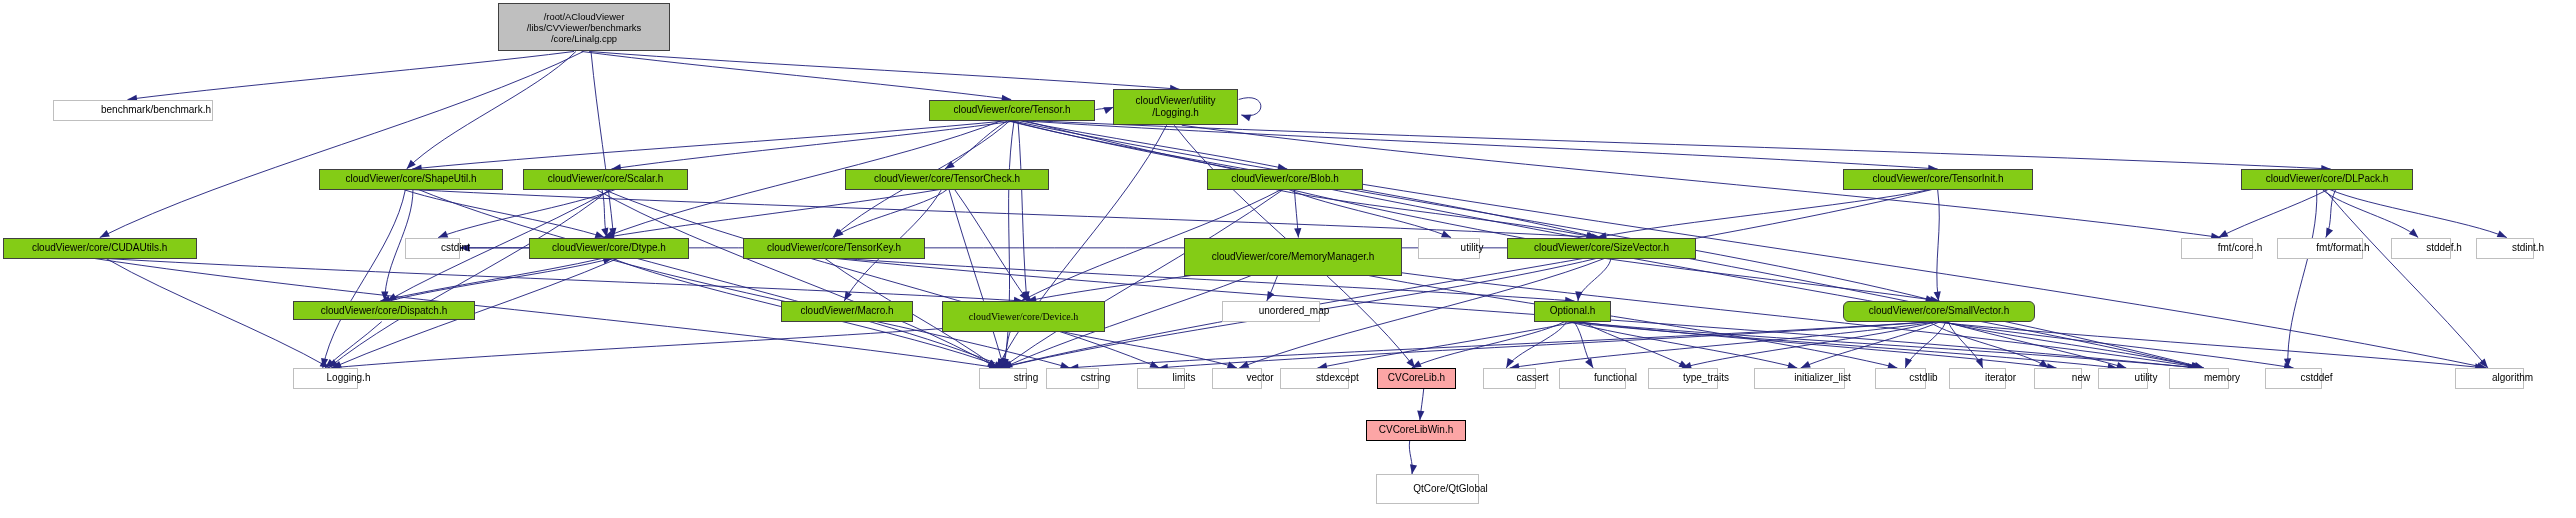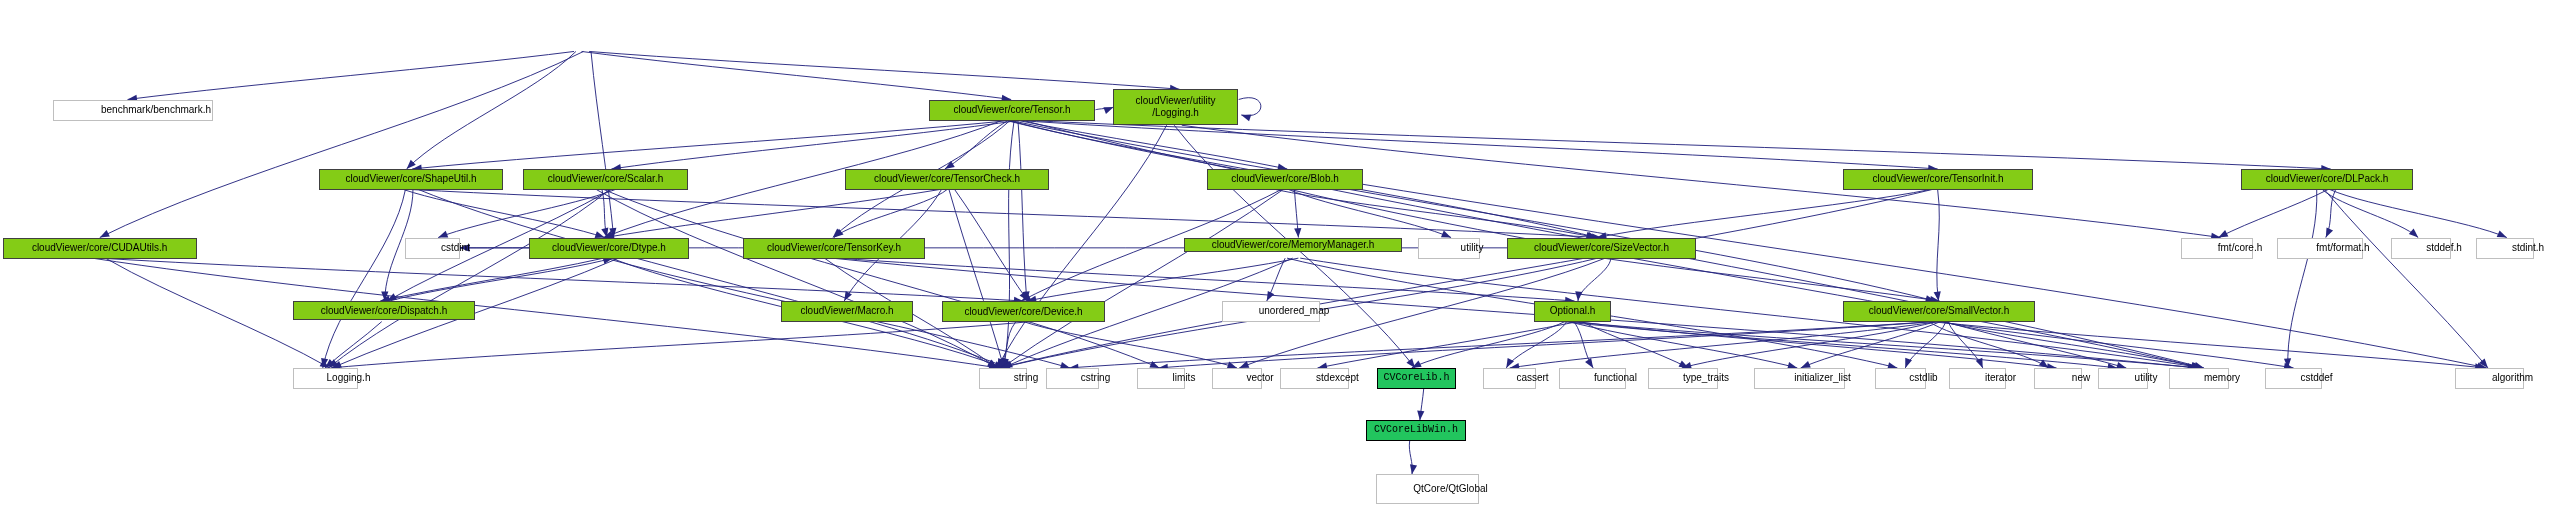--- a/index.html
+++ b/index.html
@@ -4,21 +4,21 @@
 <style>
   html,body{margin:0;padding:0;background:#ffffff;}
   body{width:2576px;height:518px;overflow:hidden;font-family:"Liberation Sans",sans-serif;}
   #graph{position:absolute;left:0;top:0;width:2576px;height:518px;}
   .node-box{position:absolute;box-sizing:border-box;display:flex;align-items:center;justify-content:center;
             text-align:center;font-family:"Liberation Sans",sans-serif;font-size:10px;color:#000;
             line-height:1.18;white-space:pre-line;}
   .n-ext{background:#ffffff;border:0.9px solid #bfbfbf;padding-left:46px;}
   .n-int{background:#84cc16;border:1.2px solid #404040;}
   .n-root{background:#bfbfbf;border:1.2px solid #404040;}
-  .n-hdr{background:#22c55e;border:1.2px solid #000000;font-family:Liberation Mono, monospace;}
+  .n-hdr{background:#fca5a5;border:1.2px solid #000000;}
   svg{position:absolute;left:0;top:0;}
   .edge{fill:none;stroke:#26267f;stroke-width:1.1px;}
   .ahead{fill:#26267f;}
 </style>
 </head>
 <body>
 
 <div id="graph">
     <svg width="2576" height="518" viewBox="0 0 3003 604">
       <path class="edge" d="M 669 60 C 513.835 79.6, 303.565 96.4, 148.4 116"></path>
@@ -225,47 +225,50 @@
       <polygon points="2478.96,429 2467.2345313916585,430.0739580600717 2469.5025695318172,421.98594204903515" class="ahead"></polygon>
       <path class="edge" d="M 2251.2 375 C 2434.718 393.9, 2713.2019999999998 410.1, 2896.72 429"></path>
       <polygon points="2896.72,429 2885.3476046462715,432.051003755898 2886.208145334634,423.69519920315304" class="ahead"></polygon>
       <path class="edge" d="M 2260 375 C 2376.85 393.9, 2557.15 410.1, 2674 429"></path>
       <polygon points="2674,429 2662.470509430451,431.3897378949744 2663.81174317106,423.0975070700967" class="ahead"></polygon>
       <path class="edge" d="M 1659.8 453 C 1658.557 465.95, 1656.523 477.05, 1655.28 490"></path>
       <polygon points="1655.28,490 1652.1502144726771,478.64903340886946 1660.511785061428,479.4516150491642" class="ahead"></polygon>
       <path class="edge" d="M 1643.4 514 C 1641.126 527.65, 1648.314 539.35, 1646.04 553"></path>
       <polygon points="1646.04,553 1643.7047117467423,541.4593575233354 1651.9905191213725,542.8397184002519" class="ahead"></polygon>
     </svg>
+    <div class="node-box n-root" style="left: 498px; top: 3.4px; width: 172px; height: 48px; font-size: 9.4px;"><span>/root/ACloudViewer
+/libs/CVViewer/benchmarks
+/core/Linalg.cpp</span></div>
     <div class="node-box n-ext" style="left: 53px; top: 100px; width: 160px; height: 20.6px;"><span>benchmark/benchmark.h</span></div>
     <div class="node-box n-int" style="left: 929px; top: 100px; width: 166px; height: 20.6px;"><span>cloudViewer/core/Tensor.h</span></div>
     <div class="node-box n-int" style="left: 1113px; top: 89px; width: 125px; height: 36px;"><span>cloudViewer/utility
 /Logging.h</span></div>
     <div class="node-box n-int" style="left: 319px; top: 169px; width: 184px; height: 20.6px;"><span>cloudViewer/core/ShapeUtil.h</span></div>
     <div class="node-box n-int" style="left: 523px; top: 169px; width: 165px; height: 20.6px;"><span>cloudViewer/core/Scalar.h</span></div>
     <div class="node-box n-int" style="left: 845px; top: 169px; width: 204px; height: 20.6px;"><span>cloudViewer/core/TensorCheck.h</span></div>
     <div class="node-box n-int" style="left: 1207px; top: 169px; width: 156px; height: 20.6px;"><span>cloudViewer/core/Blob.h</span></div>
     <div class="node-box n-int" style="left: 1843px; top: 169px; width: 190px; height: 20.6px;"><span>cloudViewer/core/TensorInit.h</span></div>
     <div class="node-box n-int" style="left: 2241px; top: 169px; width: 172px; height: 20.6px;"><span>cloudViewer/core/DLPack.h</span></div>
     <div class="node-box n-int" style="left: 2.6px; top: 238px; width: 194px; height: 20.6px;"><span>cloudViewer/core/CUDAUtils.h</span></div>
     <div class="node-box n-ext" style="left: 405px; top: 238px; width: 55px; height: 20.6px;"><span>cstdint</span></div>
     <div class="node-box n-int" style="left: 529px; top: 238px; width: 160px; height: 20.6px;"><span>cloudViewer/core/Dtype.h</span></div>
     <div class="node-box n-int" style="left: 743px; top: 238px; width: 182px; height: 20.6px;"><span>cloudViewer/core/TensorKey.h</span></div>
-    <div class="node-box n-int" style="left: 1184px; top: 238px; width: 218px; height: 14px;"><span>cloudViewer/core/MemoryManager.h</span></div>
+    <div class="node-box n-int" style="left: 1184px; top: 238px; width: 218px; height: 38px;"><span>cloudViewer/core/MemoryManager.h</span></div>
     <div class="node-box n-ext" style="left: 1418px; top: 238px; width: 62px; height: 20.6px;"><span>utility</span></div>
     <div class="node-box n-int" style="left: 1507px; top: 238px; width: 189px; height: 20.6px;"><span>cloudViewer/core/SizeVector.h</span></div>
     <div class="node-box n-ext" style="left: 2181px; top: 238px; width: 72px; height: 20.6px;"><span>fmt/core.h</span></div>
     <div class="node-box n-ext" style="left: 2277px; top: 238px; width: 86px; height: 20.6px;"><span>fmt/format.h</span></div>
     <div class="node-box n-ext" style="left: 2391px; top: 238px; width: 60px; height: 20.6px;"><span>stddef.h</span></div>
     <div class="node-box n-ext" style="left: 2476px; top: 238px; width: 58px; height: 20.6px;"><span>stdint.h</span></div>
     <div class="node-box n-int" style="left: 293px; top: 301px; width: 182px; height: 19px;"><span>cloudViewer/core/Dispatch.h</span></div>
     <div class="node-box n-int" style="left: 781px; top: 301px; width: 132px; height: 20.6px;"><span>cloudViewer/Macro.h</span></div>
-    <div class="node-box n-int" style="left: 942px; top: 301px; width: 163px; height: 21px;"><span>cloudViewer/core/Device.h</span></div>
+    <div class="node-box n-int" style="left: 942px; top: 301px; width: 163px; height: 31px; font-family: Liberation Serif, serif;"><span>cloudViewer/core/Device.h</span></div>
     <div class="node-box n-ext" style="left: 1222px; top: 301px; width: 98px; height: 20.6px;"><span>unordered_map</span></div>
     <div class="node-box n-int" style="left: 1534px; top: 301px; width: 77px; height: 20.6px;"><span>Optional.h</span></div>
-    <div class="node-box n-int" style="left: 1843px; top: 301px; width: 192px; height: 20.6px;"><span>cloudViewer/core/SmallVector.h</span></div>
+    <div class="node-box n-int" style="left: 1843px; top: 301px; width: 192px; height: 20.6px; border-radius: 6px;"><span>cloudViewer/core/SmallVector.h</span></div>
     <div class="node-box n-ext" style="left: 293px; top: 368px; width: 65px; height: 20.6px;"><span>Logging.h</span></div>
     <div class="node-box n-ext" style="left: 979px; top: 368px; width: 48px; height: 20.6px;"><span>string</span></div>
     <div class="node-box n-ext" style="left: 1046px; top: 368px; width: 53px; height: 20.6px;"><span>cstring</span></div>
     <div class="node-box n-ext" style="left: 1137px; top: 368px; width: 46px; height: 20.6px;"><span>limits</span></div>
     <div class="node-box n-ext" style="left: 1212px; top: 368px; width: 50px; height: 20.6px;"><span>vector</span></div>
     <div class="node-box n-ext" style="left: 1280px; top: 368px; width: 69px; height: 20.6px; text-align: right;"><span>stdexcept</span></div>
     <div class="node-box n-hdr" style="left: 1377px; top: 368px; width: 79px; height: 20.6px;"><span>CVCoreLib.h</span></div>
     <div class="node-box n-ext" style="left: 1483px; top: 368px; width: 53px; height: 20.6px;"><span>cassert</span></div>
     <div class="node-box n-ext" style="left: 1559px; top: 368px; width: 67px; height: 20.6px;"><span>functional</span></div>
     <div class="node-box n-ext" style="left: 1648px; top: 368px; width: 70px; height: 20.6px;"><span>type_traits</span></div>

